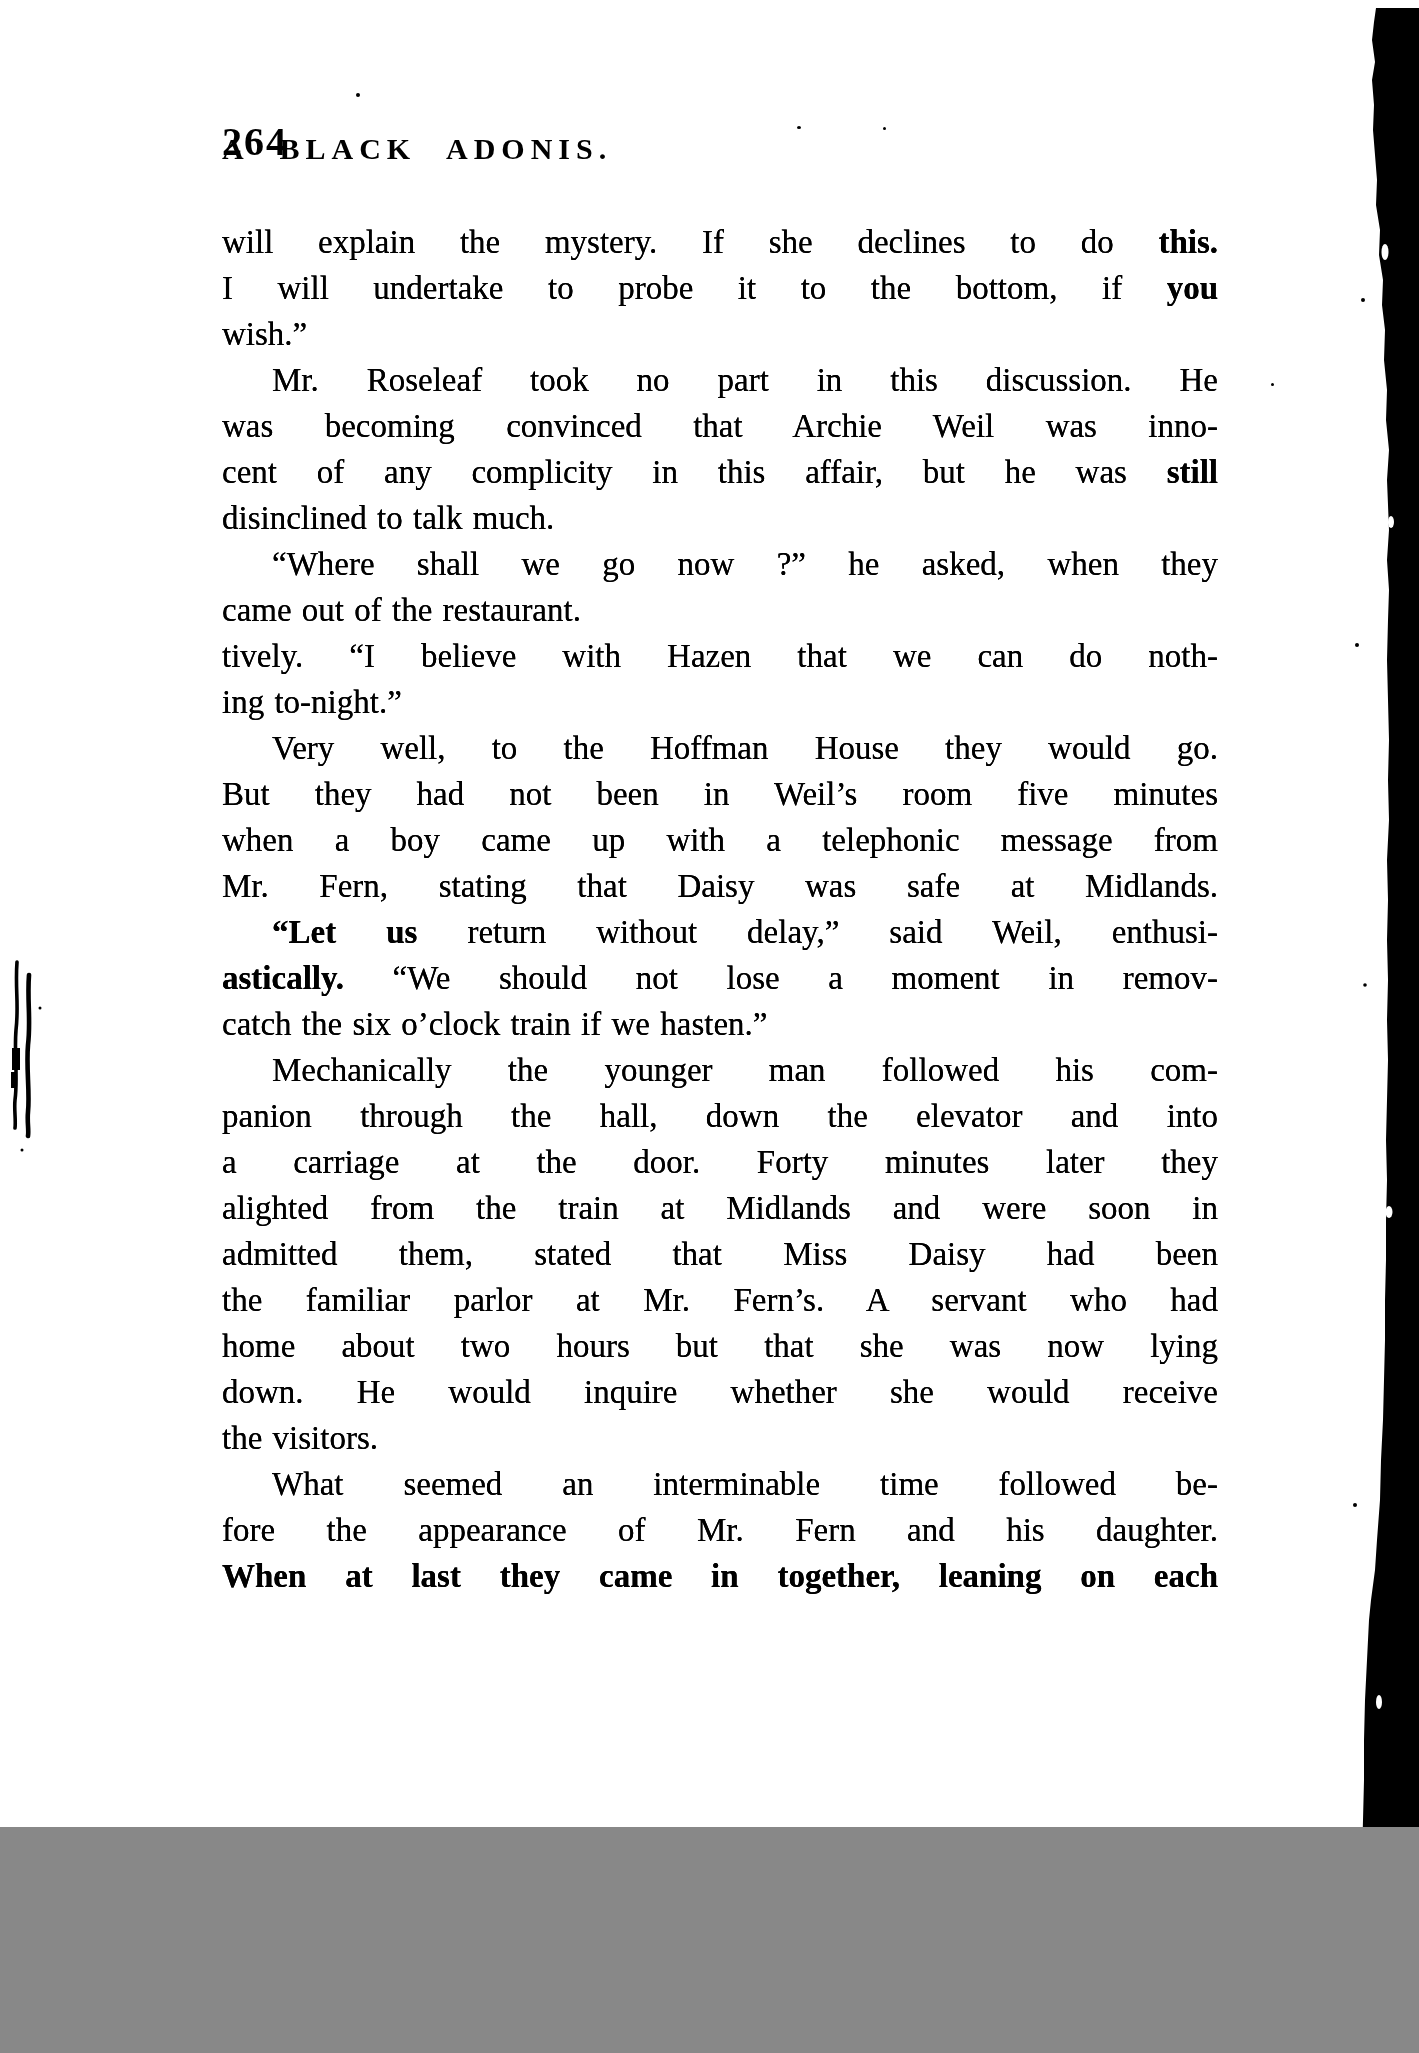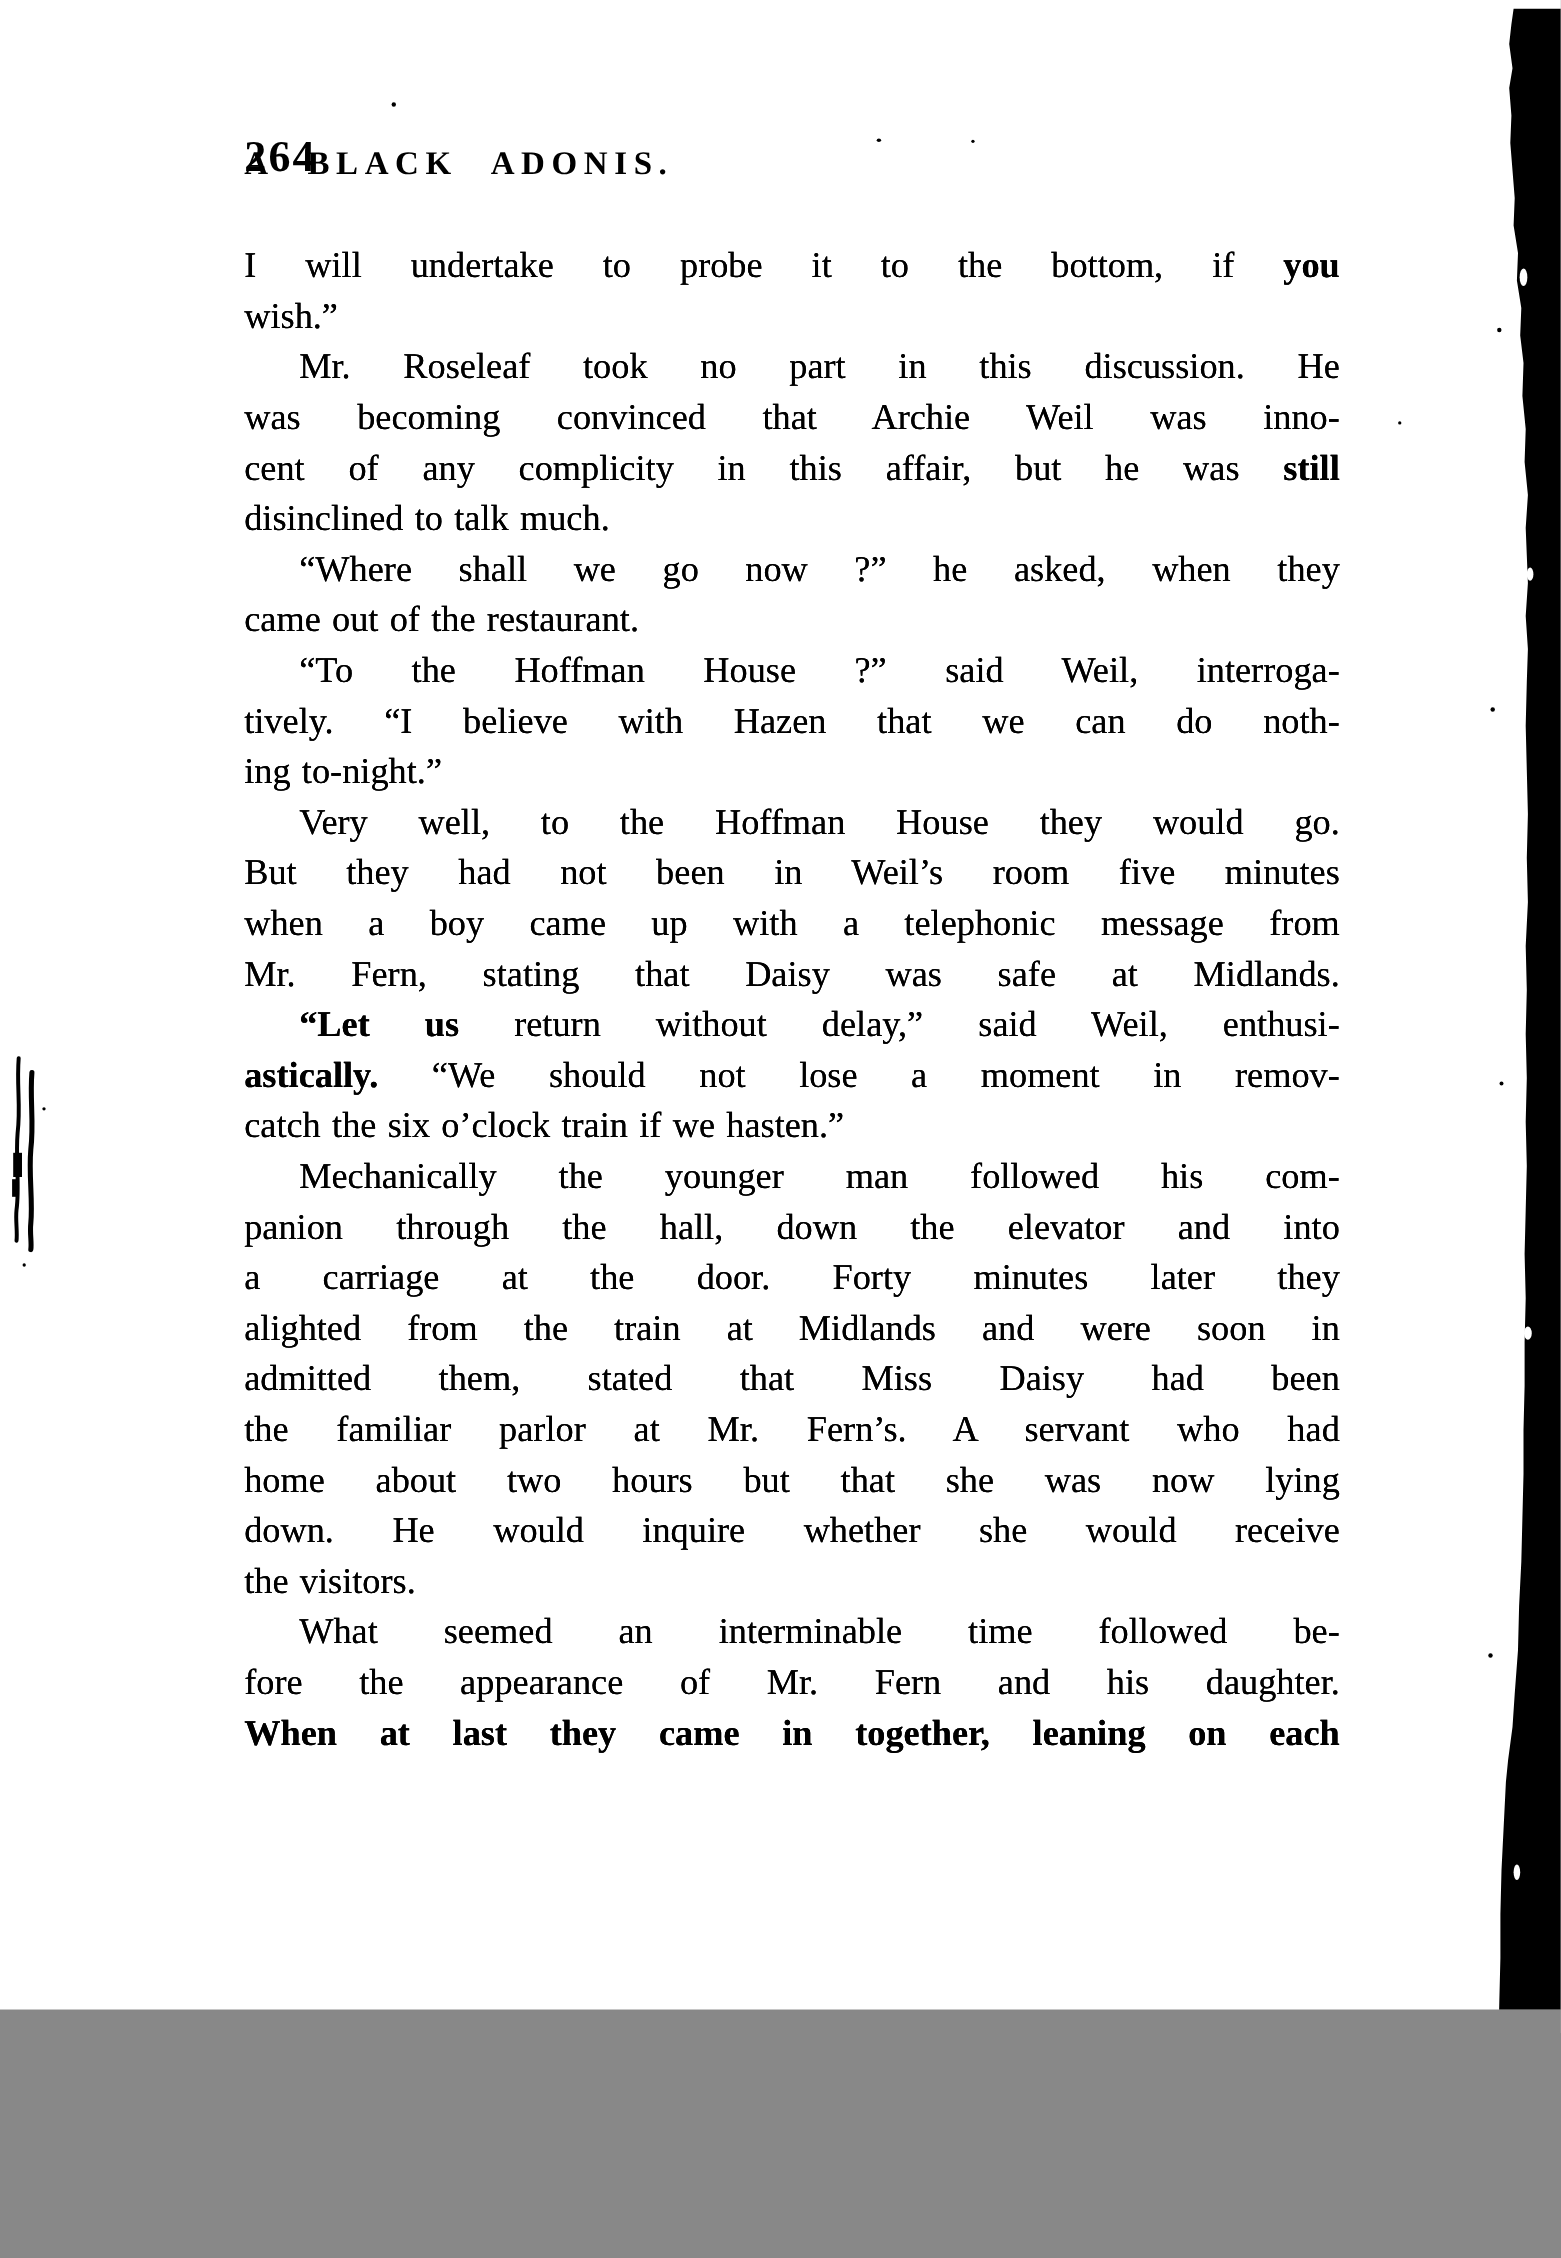--- a/index.html
+++ b/index.html
@@ -34,29 +34,29 @@
 </style>
 </head>
 <body>
 
 <div class="sheet">
 
   <div class="pagenum">264</div>
   <div class="running">A BLACK ADONIS.</div>
 
   <div class="bodytext">
+      <div class="line"><span>will explain the mystery. If she declines to do </span><span class="b">this.</span></div>
       <div class="line"><span>I will undertake to probe it to the bottom, if </span><span class="b">you</span></div>
       <div class="line noj"><span>wish.”</span></div>
       <div class="line ind"><span>Mr. Roseleaf took no part in this discussion. He</span></div>
       <div class="line"><span>was becoming convinced that Archie Weil was inno-</span></div>
       <div class="line"><span>cent of any complicity in this affair, but he was </span><span class="b">still</span></div>
       <div class="line noj"><span>disinclined to talk much.</span></div>
       <div class="line ind"><span>“Where shall we go now ?” he asked, when they</span></div>
       <div class="line noj"><span>came out of the restaurant.</span></div>
-      <div class="line ind"><span>“To the Hoffman House ?” said Weil, interroga-</span></div>
       <div class="line"><span>tively. “I believe with Hazen that we can do noth-</span></div>
       <div class="line noj"><span>ing to-night.”</span></div>
       <div class="line ind"><span>Very well, to the Hoffman House they would go.</span></div>
       <div class="line"><span>But they had not been in Weil’s room five minutes</span></div>
       <div class="line"><span>when a boy came up with a telephonic message from</span></div>
       <div class="line"><span>Mr. Fern, stating that Daisy was safe at Midlands.</span></div>
       <div class="line ind"><span class="b">“Let us</span><span> return without delay,” said Weil, enthusi-</span></div>
       <div class="line"><span class="b">astically.</span><span> “We should not lose a moment in remov-</span></div>
       <div class="line noj"><span>catch the six o’clock train if we hasten.”</span></div>
       <div class="line ind"><span>Mechanically the younger man followed his com-</span></div>

